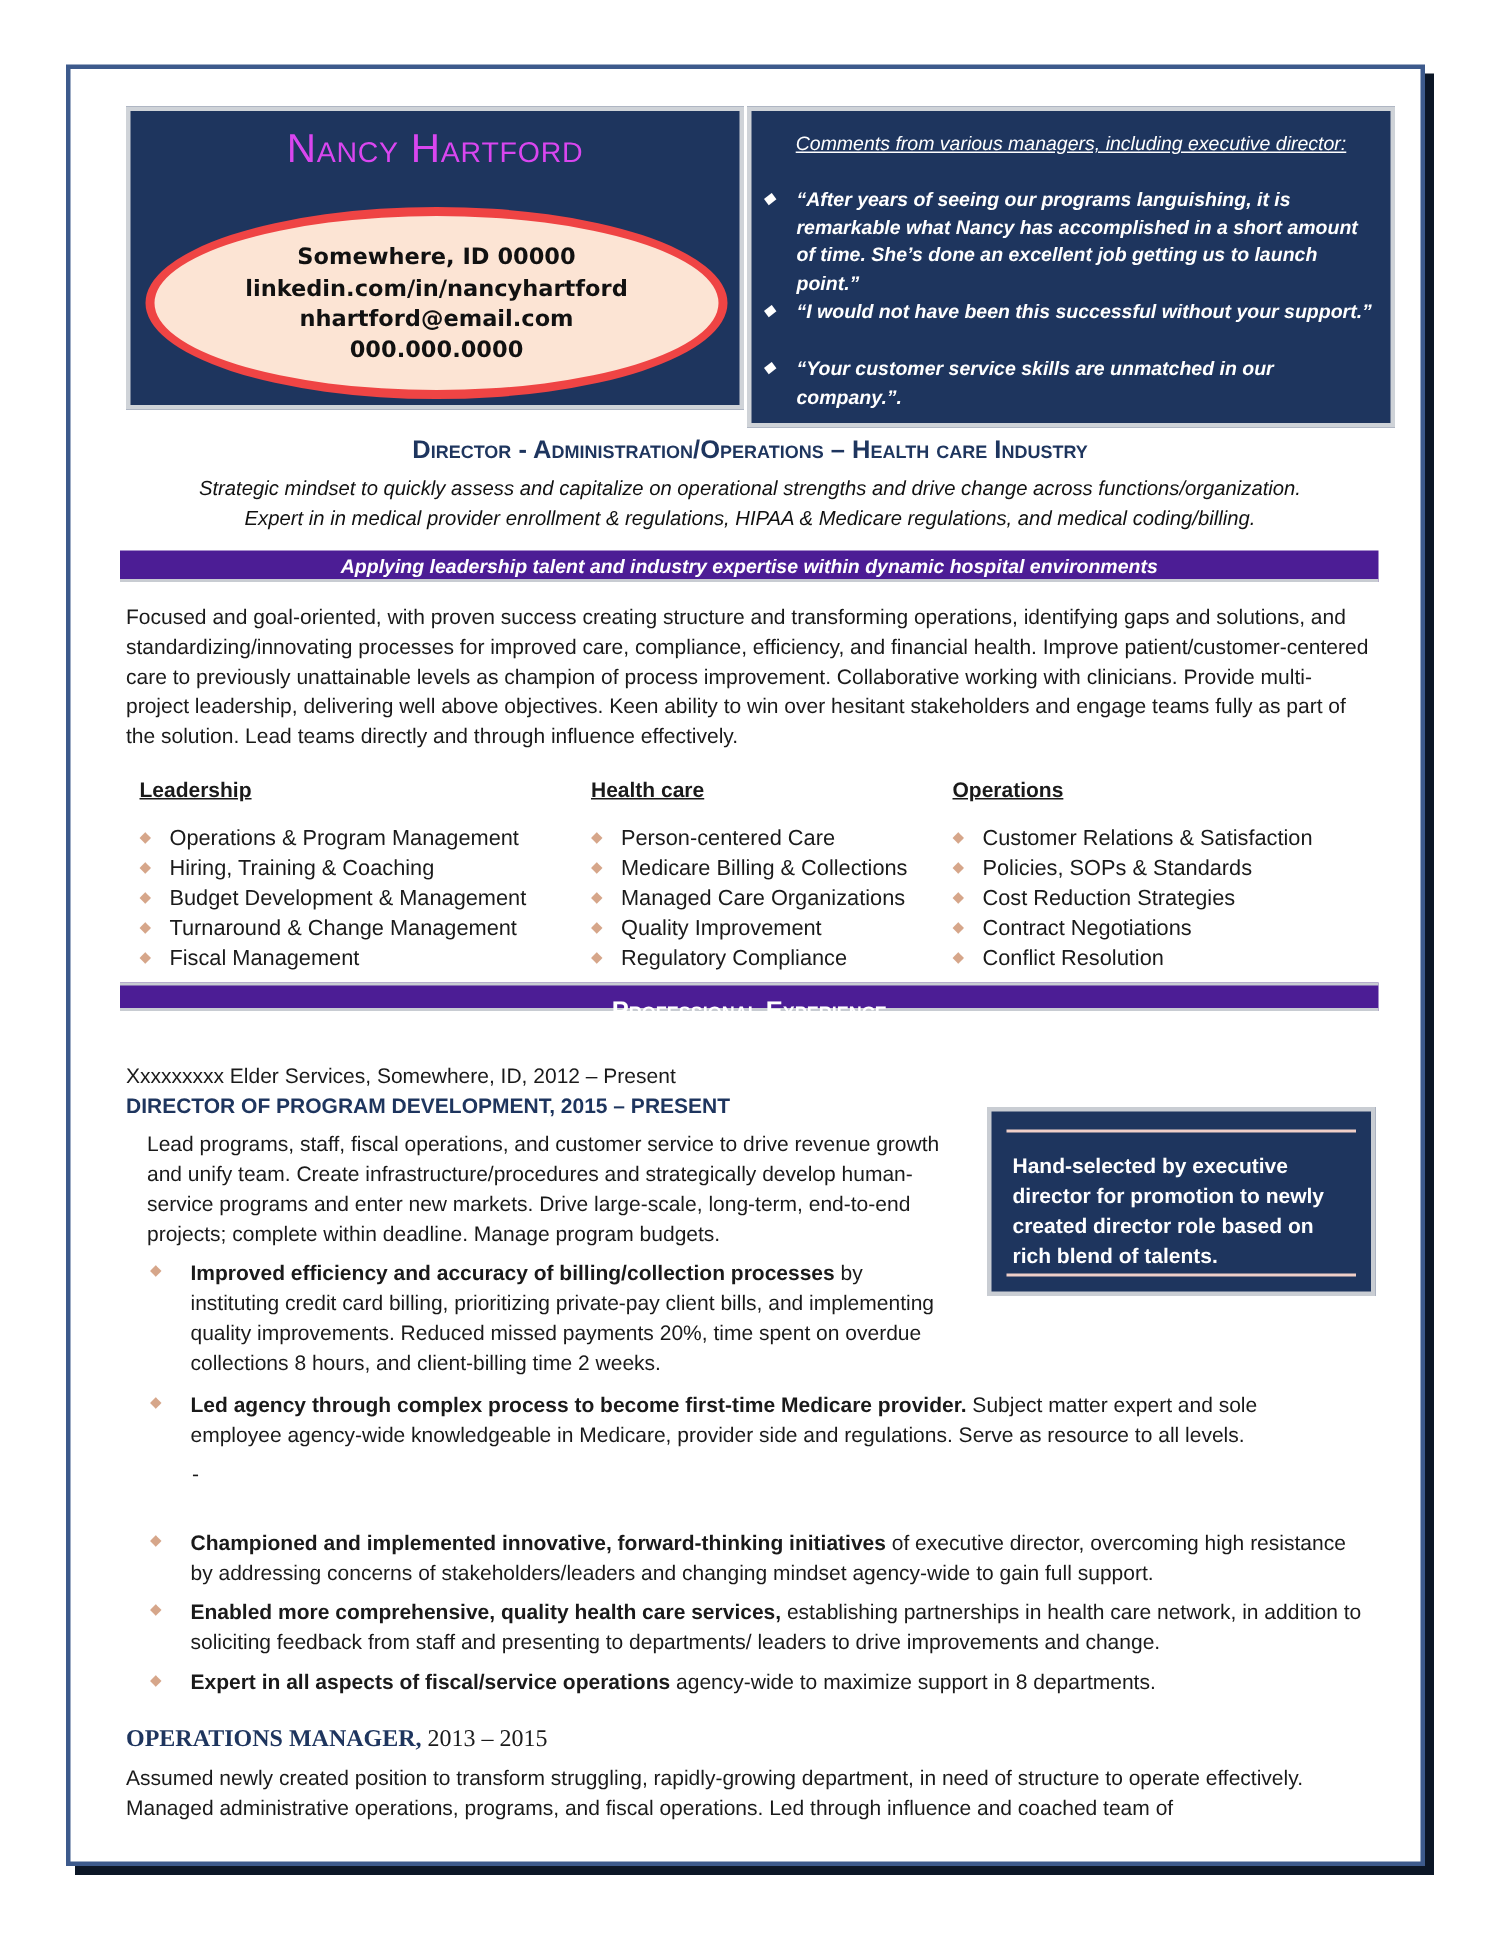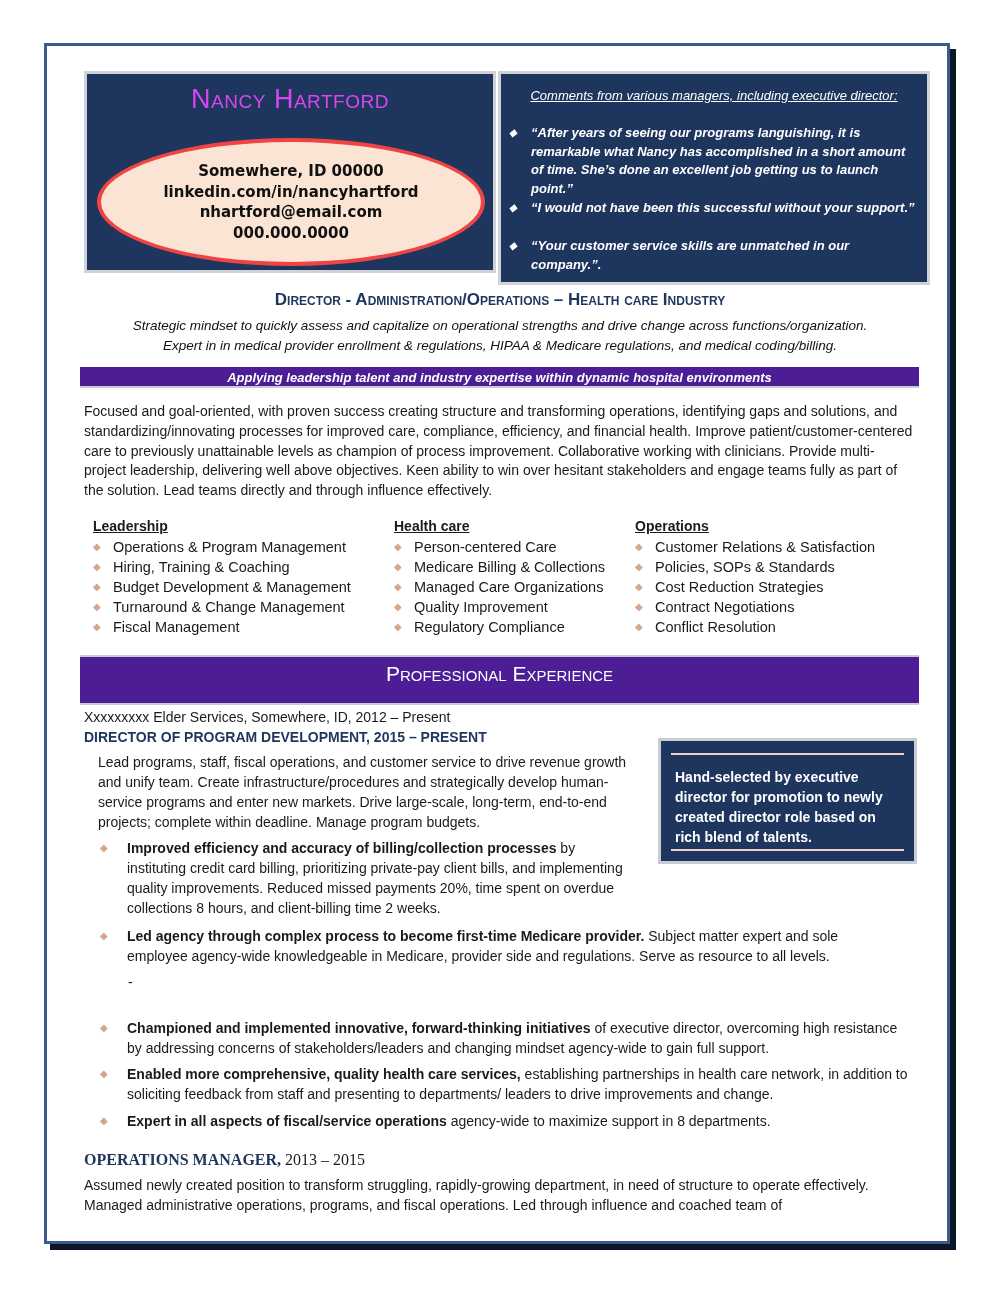--- a/index.html
+++ b/index.html
@@ -20,21 +20,21 @@
       position: absolute; left: 498px; top: 71px; width: 432px; height: 214px;
       background: #1e355e; border: 3px solid #cfd3d8; box-sizing: border-box;
     }
     .name {
       position: absolute; left: 0; right: 0; top: 10px; text-align: center;
       color: #d946ef; font-size: 27px; font-variant: small-caps; letter-spacing: 0.5px;
       font-family: "Liberation Sans", sans-serif;
     }
     .oval {
       position: absolute; left: 10px; top: 64px; width: 388px; height: 128px;
-      border-radius: 50%; background: #fce4d4; border: 4px solid #ef4444; box-sizing: border-box;
+      border-radius: 50%; background: #fce4d4; border: 6px solid #ef4444; box-sizing: border-box;
       display: flex; flex-direction: column; align-items: center; justify-content: center;
     }
     .oval div { font-size: 15px; font-weight: bold; line-height: 20.5px; color: #111; font-family: "DejaVu Sans", sans-serif; }
 
     .comments-title {
       position: absolute; left: 0; right: 0; top: 14px; text-align: center;
       color: #fff; font-style: italic; text-decoration: underline; font-size: 13px;
     }
     .quote {
       position: absolute; left: 8px; right: 10px; color: #fff; font-style: italic; font-weight: bold;
@@ -49,28 +49,28 @@
     }
     .tagline {
       position: absolute; left: 60px; width: 880px; text-align: center; font-style: italic; font-weight: normal;
       font-size: 13.5px; color: #111;
     }
     .banner {
       position: absolute; left: 80px; width: 839px; background: #4c1d95; color: #fff;
       text-align: center; box-sizing: border-box;
     }
     .banner.thin { top: 367px; height: 21px; font-style: italic; font-weight: bold; font-size: 13px; line-height: 21px; border-bottom: 2px solid #c8ccd2; }
-    .banner.section { top: 655px; height: 50px; font-size: 21px; line-height: 34px; font-variant: small-caps; font-weight: normal; border-top: 2px solid #c8ccd2; border-bottom: 2px solid #c8ccd2; }
+    .banner.section { top: 655px; height: 19px; font-size: 17px; line-height: 34px; font-variant: small-caps; font-weight: bold; border-top: 2px solid #c8ccd2; border-bottom: 2px solid #c8ccd2; }
 
     .summary {
       position: absolute; left: 84px; width: 830px; top: 402px; font-size: 14px; line-height: 19.8px; color: #1a1a1a;
     }
 
     .comp-col { position: absolute; top: 517px; }
-    .comp-col .col-title { font-weight: bold; text-decoration: underline; font-size: 14px; line-height: 18px; margin-bottom: 2px; }
+    .comp-col .col-title { font-weight: bold; text-decoration: underline; font-size: 14px; line-height: 18px; margin-bottom: 14px; }
     .comp-col ul { list-style: none; margin: 0; padding: 0; }
     .comp-col li { font-size: 14.5px; line-height: 20px; position: relative; padding-left: 20px; }
     .comp-col li .b { position: absolute; left: 0; top: 0; color: #d6a68a; font-size: 10px; }
 
     .employer { position: absolute; left: 84px; top: 709px; font-size: 14px; color: #1a1a1a; }
     .role-title { position: absolute; left: 84px; top: 729px; font-size: 14px; font-weight: bold; color: #1e355e; }
     .role-desc { position: absolute; left: 98px; top: 752px; width: 545px; font-size: 14px; line-height: 20px; }
 
     .callout {
       position: absolute; left: 658px; top: 738px; width: 259px; height: 126px;

